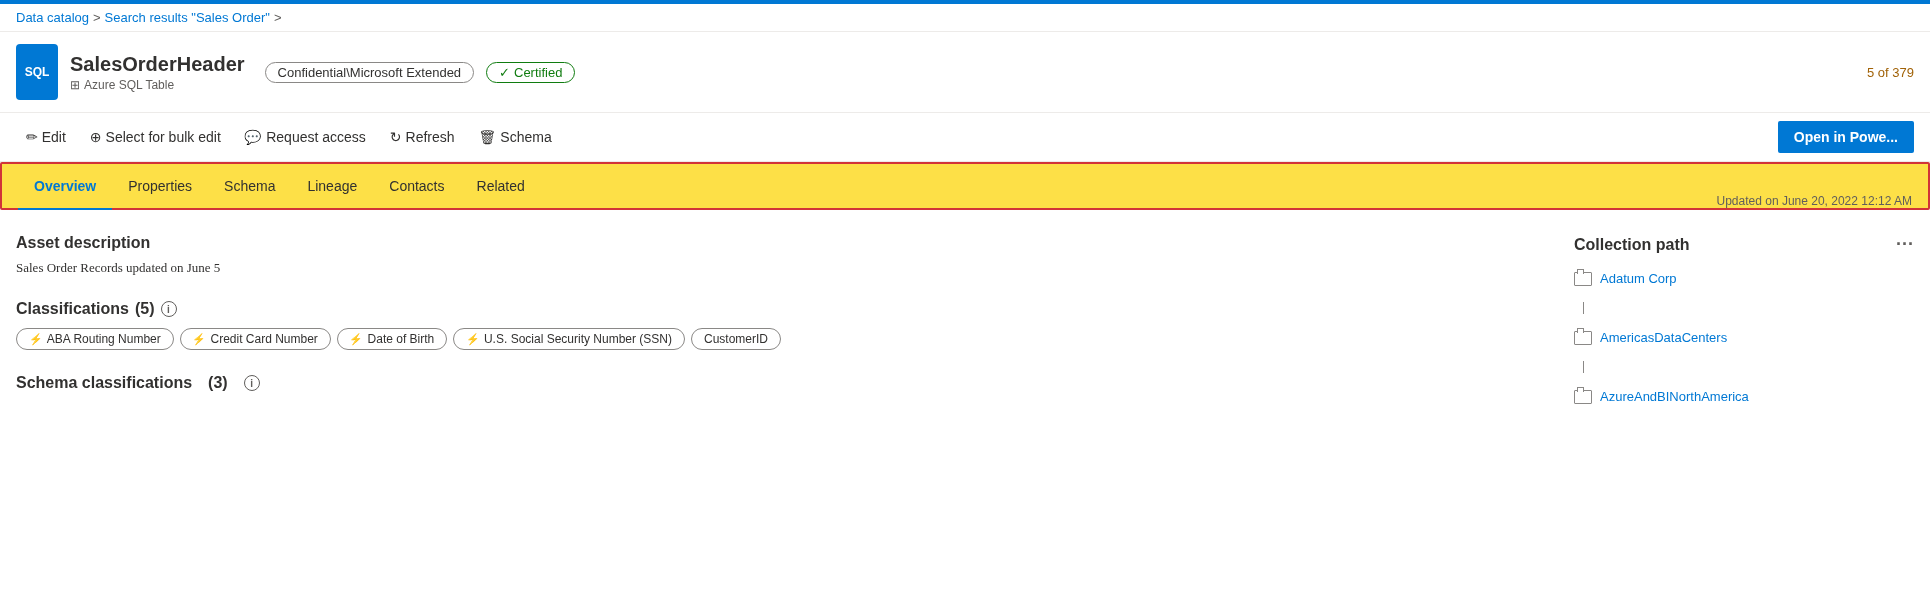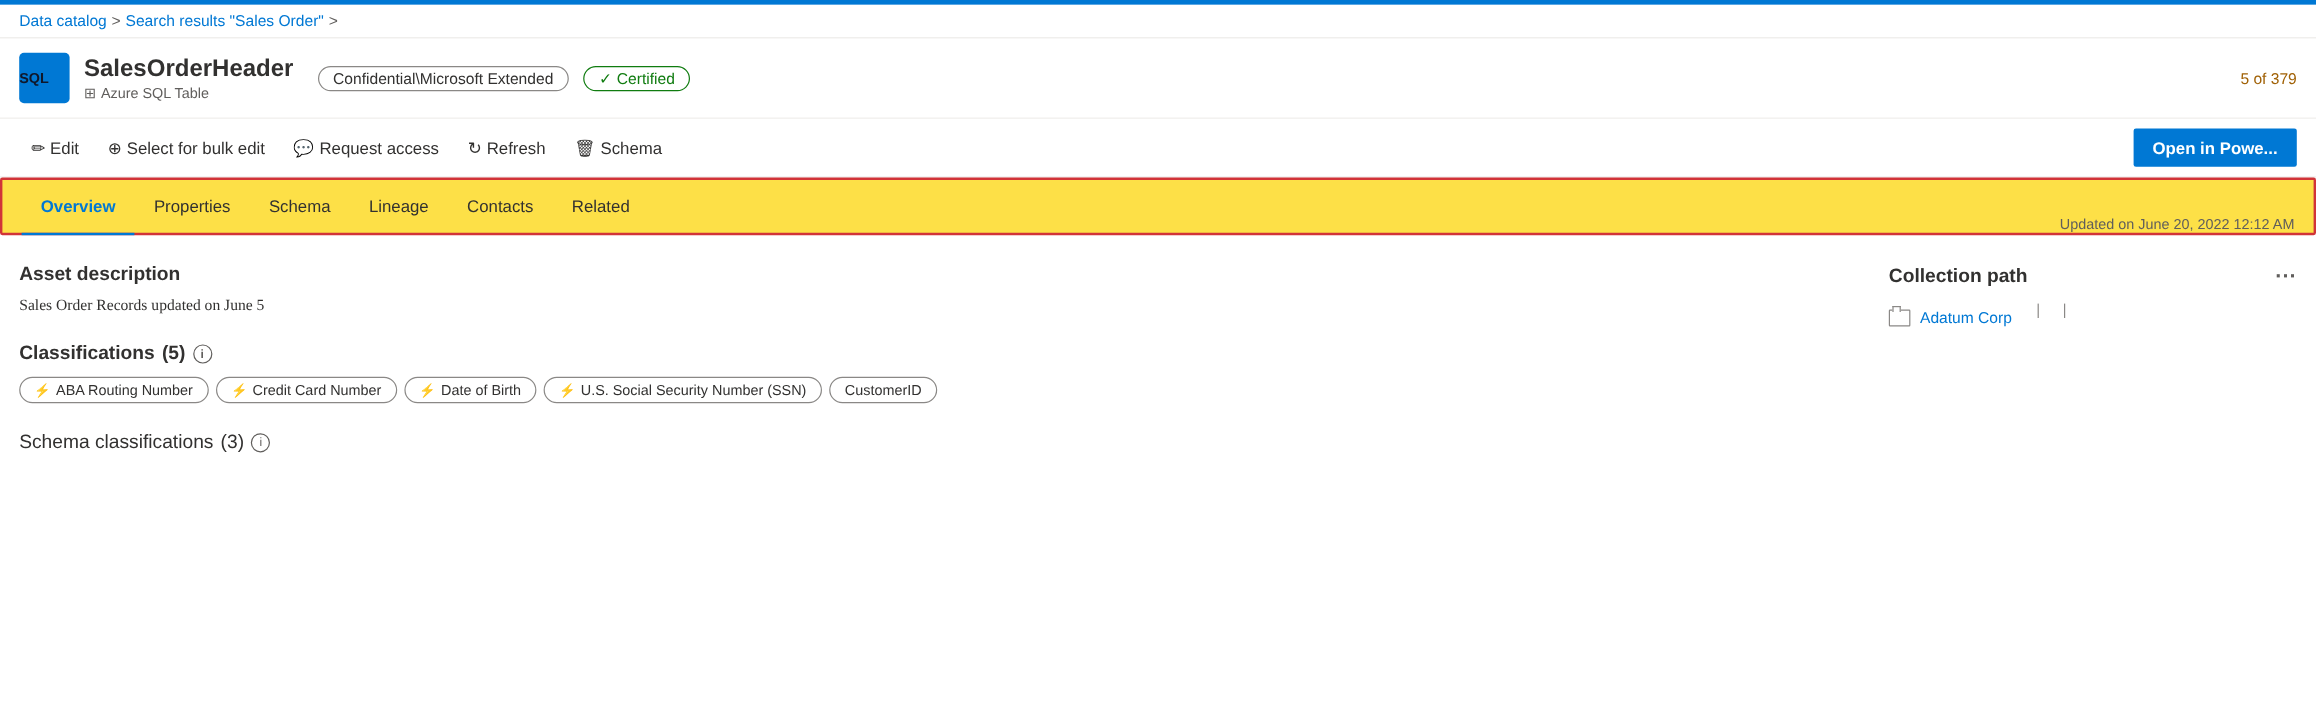--- a/index.html
+++ b/index.html
@@ -33,26 +33,27 @@
       padding: 12px 16px;
       border-bottom: 1px solid #edebe9;
     }
     .header-left {
       display: flex;
       align-items: center;
       gap: 12px;
     }
     .sql-icon {
       width: 42px;
-      height: 42px;
+      height: 56px;
       background: #0078d4;
       border-radius: 4px;
       display: flex;
       align-items: center;
-      color: #0f172a;
+      justify-content: center;
+      color: #ffffff;
       font-weight: bold;
       font-size: 12px;
     }
     .header-title {
       display: flex;
       flex-direction: column;
       gap: 2px;
     }
     .header-title h1 {
       font-size: 20px;
@@ -225,38 +226,38 @@
       color: #323130;
       background: #fff;
       display: flex;
       align-items: center;
       gap: 4px;
     }
     .tag .lightning { color: #f7630c; font-size: 11px; }
 
     .schema-title {
       font-size: 16px;
-      font-weight: 400;
-      display: flex;
-      align-items: center;
-      gap: 6px;
+      font-weight: 700;
+      display: flex;
+      align-items: center;
+      gap: 16px;
     }
 
     
     .collection-path-title {
       font-size: 16px;
       font-weight: 600;
       margin-bottom: 12px;
       display: flex;
       align-items: center;
       justify-content: space-between;
     }
     .collection-tree {
       display: flex;
-      flex-direction: row;
+      flex-direction: column;
       gap: 12px;
     }
     .collection-item {
       display: flex;
       align-items: center;
       gap: 8px;
       padding: 4px 0;
       font-size: 13px;
     }
     .collection-item a { color: #0078d4; text-decoration: none; }
@@ -422,20 +423,28 @@
         <span>Collection path</span>
         <span class="three-dots">···</span>
       </div>
       <div class="collection-tree">
 
         <div class="collection-item">
           <span class="collection-icon"></span>
           <a>Adatum Corp</a>
         </div>
         <div class="tree-line"></div>
+        <div class="collection-item">
+          <span class="collection-icon"></span>
+          <a>AmericasDataCenters</a>
+        </div>
         <div class="tree-line"></div>
+        <div class="collection-item">
+          <span class="collection-icon"></span>
+          <a>AzureAndBINorthAmerica</a>
+        </div>
 
       </div>
     </div>
 
 
   </div>
 </div>
 
 </body></html>

